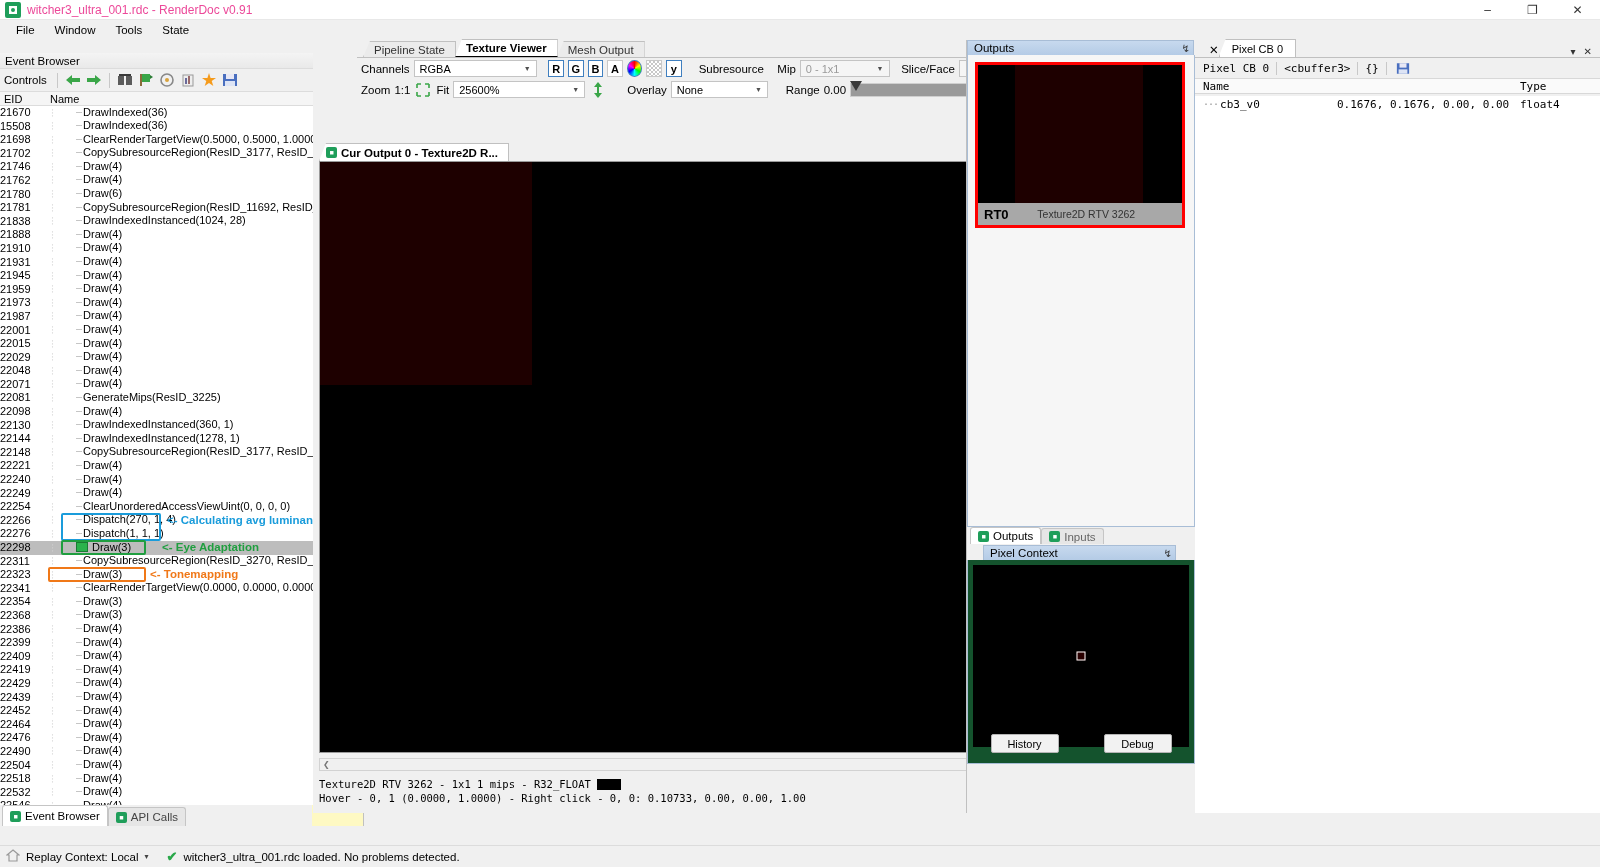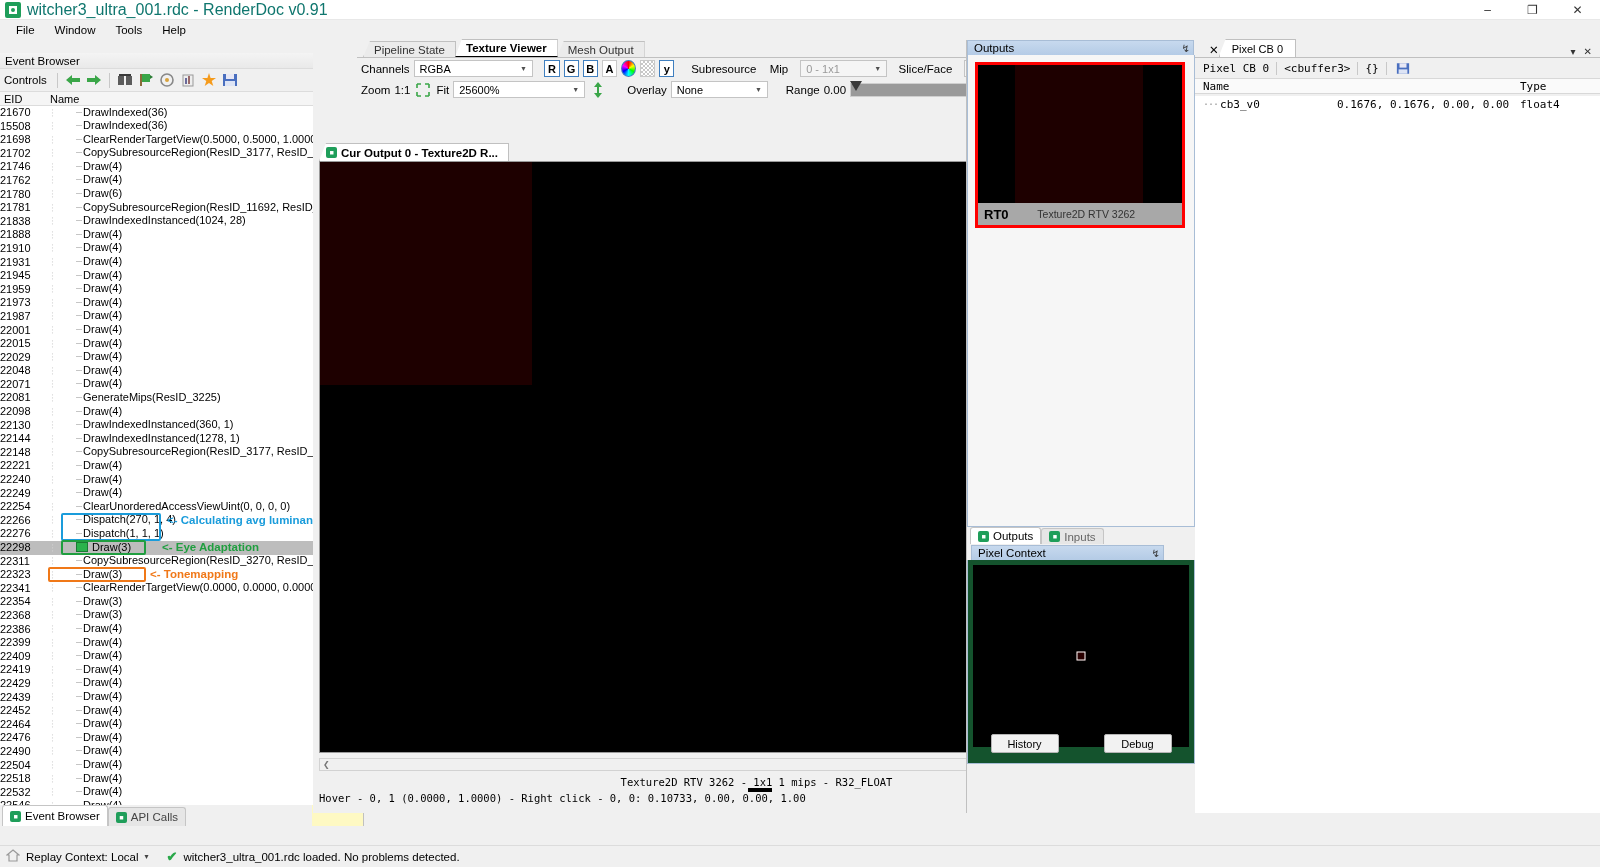--- a/index.html
+++ b/index.html
@@ -21,21 +21,21 @@
     background: #ffffff;
     display: flex; align-items: center;
     border-bottom: 1px solid #e8e8e8;
   }
   .titlebar .tb-icon {
     width: 16px; height: 16px; margin: 0 6px 0 5px;
     background: #1f9e5a; border-radius: 2px;
     display: flex; align-items: center; justify-content: center;
     color: #fff; font-size: 9px; line-height: 1;
   }
-  .titlebar .tb-title { font-size: 16px; color: #0f766e; }
+  .titlebar .tb-title { font-size: 12px; color: #ec4899; }
   .win-btns { margin-left: auto; display: flex; height: 20px; }
   .win-btn {
     width: 45px; height: 20px; display: flex; align-items: center; justify-content: center;
     font-size: 12px; color: #333;
   }
 
   
   .menubar {
     position: absolute; top: 20px; left: 0; width: 1600px; height: 20px;
     background: #f0f0f0; display: flex; align-items: center; padding-left: 6px;
@@ -147,21 +147,21 @@
     background: #f0f0f0; font-size: 11.5px;
   }
   .tv-lbl { font-size: 11.5px; color: #000; }
   .combo {
     height: 17px; border: 1px solid #c4c4c4; background: #fff;
     display: flex; align-items: center; padding: 0 2px 0 5px; font-size: 11px;
     color: #000; min-width: 40px;
   }
   .combo .cval { flex: 1; white-space: nowrap; overflow: hidden; }
   .combo .carrow { font-size: 7px; color: #505050; padding: 0 3px; }
-  .combo.disabled { background: #f5f5f5; color: #9a9a9a; margin-left: 8px; }
+  .combo.disabled { background: #f5f5f5; color: #9a9a9a; }
   .chbtn {
     width: 17px; height: 17px; border: 1px solid #3f7fbf; background: #fff;
     display: flex; align-items: center; justify-content: center;
     font-size: 11px; font-weight: bold; color: #000;
   }
   .chbtn.plain { border-color: #c9c9c9; }
   .swatch-rgb {
     width: 17px; height: 17px; border: 1px solid #3f7fbf;
     background: conic-gradient(#ff0000,#ffff00,#00ff00,#00ffff,#0000ff,#ff00ff,#ff0000);
     border-radius: 50%;
@@ -213,21 +213,21 @@
     position: absolute; left: 6px; right: 6px; bottom: 2px; height: 13px;
     background: #f0f0f0; border: 1px solid #d2d2d2; display:flex; justify-content:space-between; align-items:center;
   }
   .tv-hscroll .a { font-size: 8px; color: #777; padding: 0 3px; }
 
   .tv-status {
     position: absolute; bottom: 0; left: 0; right: 0; height: 40px;
     background: #f0f0f0; padding: 3px 0 0 6px;
     font-family: "DejaVu Sans Mono", monospace; font-size: 10.5px; color: #000;
   }
-  .tv-status .l1 { display: flex; align-items: center; gap: 0; height: 16px; flex-direction: column; }
+  .tv-status .l1 { display: flex; align-items: center; gap: 0; height: 16px; }
   .tv-status .swatchblk { display: inline-block; width: 24px; height: 11px; background: #000; margin-left: 6px; border: 1px solid #000;}
   .tv-status .l2 { height: 16px; }
 
   
   .rdock {
     position: absolute; top: 40px; left: 966px; width: 228px; height: 773px;
     background: #f0f0f0; border-left: 1px solid #c0c0c0;
   }
   .panel-cap {
     height: 15px; display: flex; align-items: center; padding: 0 3px 0 6px;
@@ -260,21 +260,21 @@
     position: absolute; top: 487px; left: 0; width: 228px; height: 17px;
     display: flex; align-items: flex-end; padding-left: 3px;
   }
   .out-tabs .ot {
     height: 16px; display: flex; align-items: center; gap: 4px; padding: 0 7px;
     font-size: 11.5px; border: 1px solid #c5c5c5; border-bottom: none;
     border-radius: 3px 3px 0 0; background: #e6e6e6; color: #666;
   }
   .out-tabs .ot.active { background: #fff; color: #000; height: 17px; }
 
-  .pc-cap { position: absolute; top: 505px; left: 4px; width: 193px; gap: 12px; }
+  .pc-cap { position: absolute; top: 505px; left: 16px; width: 193px; gap: 12px; }
   .pc-body {
     position: absolute; top: 520px; left: 0; width: 228px; height: 204px;
     background: #14532d; border: 1px solid #a8bdd6; border-top: none;
   }
   .pc-canvas {
     position: absolute; left: 5px; top: 5px; right: 5px; height: 182px;
     background: #000;
   }
   .pc-pix {
     position: absolute; left: 50%; top: 50%; transform: translate(-50%,-50%);
@@ -352,21 +352,21 @@
       <div class="win-btn">–</div>
       <div class="win-btn">❐</div>
       <div class="win-btn close">✕</div>
     </div>
   </div>
 
   <div class="menubar">
     <div class="menuitem">File</div>
     <div class="menuitem">Window</div>
     <div class="menuitem">Tools</div>
-    <div class="menuitem">Help</div>
+    <div class="menuitem">State</div>
   </div>
 
   <div class="eb">
     <div class="dock-caption">
       <span class="cap-title">Event Browser</span>
       <span class="cap-btn">↯</span>
       <span class="cap-btn">✕</span>
     </div>
 
     <div class="eb-controls">

